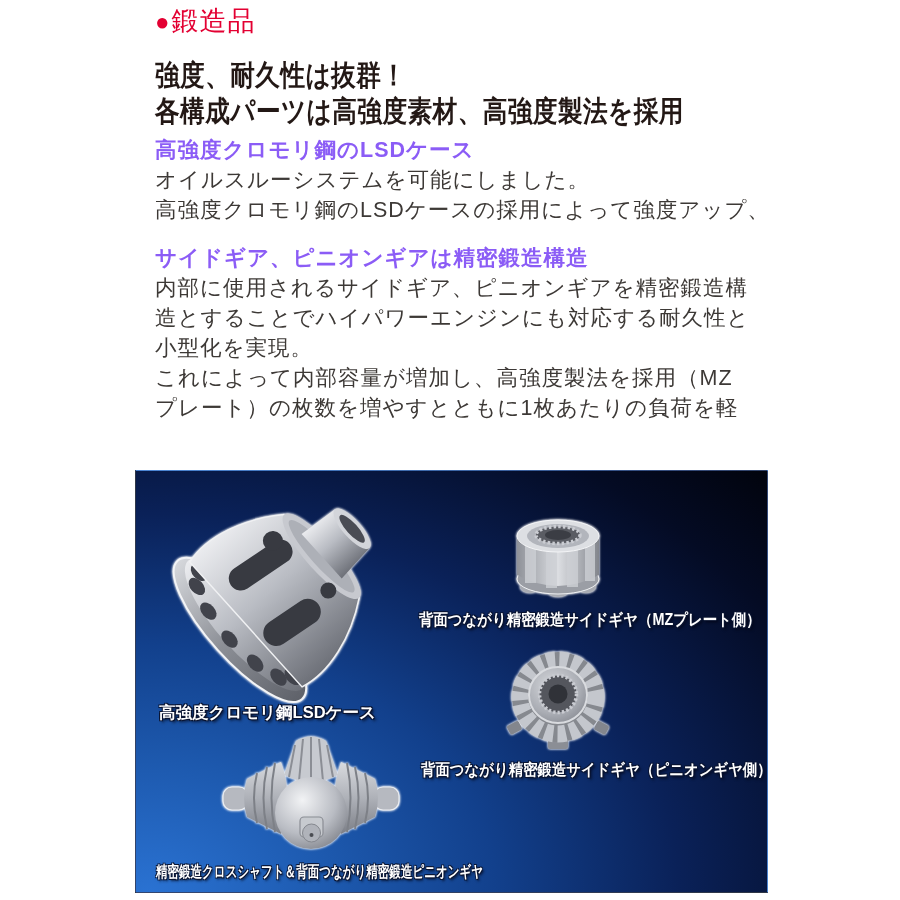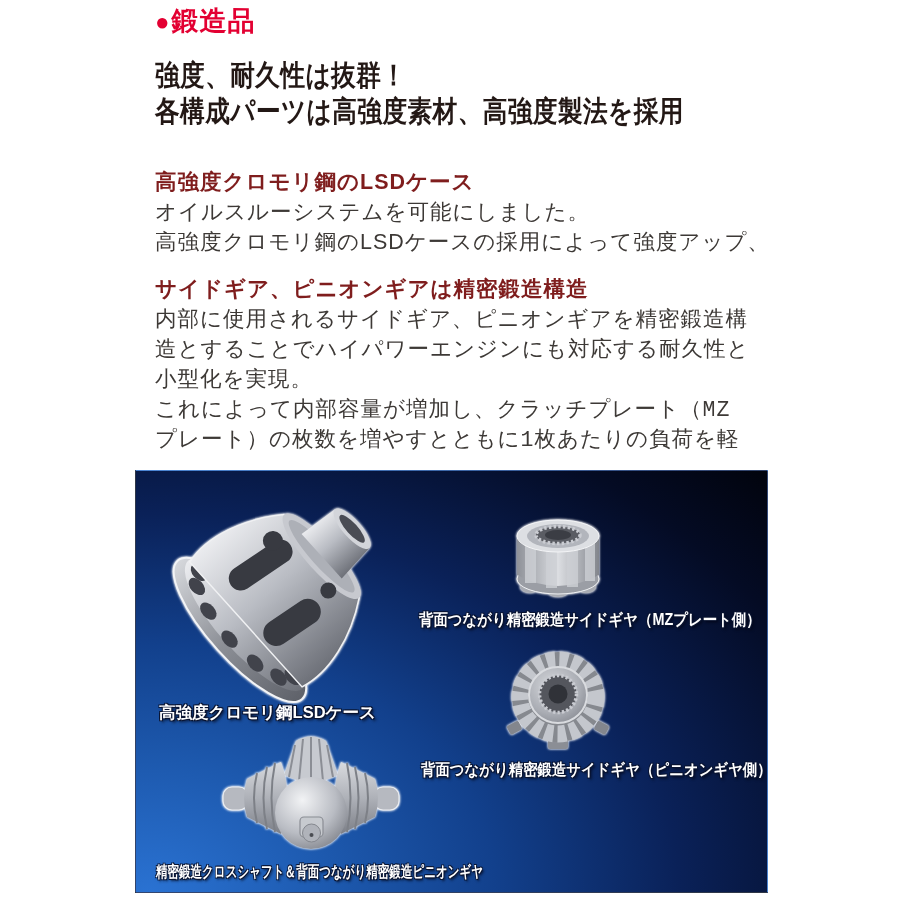--- a/index.html
+++ b/index.html
@@ -5,43 +5,43 @@
   html,body{margin:0;padding:0;}
   body{
     width:900px;height:900px;background:#ffffff;position:relative;overflow:hidden;
     font-family:"Liberation Sans","DejaVu Sans",sans-serif;
   }
   .abs{position:absolute;}
 
   
   .tagline{
     left:155px;top:3px;
-    font-size:27px;font-weight:700;color:#e30032;
+    font-size:27px;font-weight:400;color:#e30032;
     letter-spacing:1px;white-space:nowrap;
   }
   .tagline .bullet{font-size:24px;margin-right:1px;}
 
   
   .headline{
     left:155px;top:57px;margin:0;
     color:#231815;font-weight:900;
   }
   .hl-line{
     display:block;font-size:29px;line-height:36px;white-space:nowrap;
     transform:scaleX(.85);transform-origin:0 50%;
     letter-spacing:.5px;
   }
 
   
   .para{width:610px;}
   .sec1{left:155px;top:135px;}
-  .sec2{left:155px;top:243px;font-family:Liberation Mono, monospace;}
+  .sec2{left:155px;top:243px;}
   .para-title{
-    font-size:21.5px;line-height:30px;font-weight:700;color:#7f1d1d;
-    letter-spacing:1px;white-space:nowrap;margin-top:32px;
+    font-size:21.5px;line-height:30px;font-weight:700;color:#8b5cf6;
+    letter-spacing:1px;white-space:nowrap;
   }
   .para-line{
     font-size:21.5px;line-height:30px;font-weight:500;color:#3d3936;
     letter-spacing:1px;white-space:nowrap;
   }
 
   
   .panel{
     left:135px;top:470px;width:633px;height:423px;margin:0;
     background:
@@ -91,21 +91,21 @@
     <div class="para-title">高強度クロモリ鋼のLSDケース</div>
     <div class="para-line">オイルスルーシステムを可能にしました。</div>
     <div class="para-line">高強度クロモリ鋼のLSDケースの採用によって強度アップ、</div>
   </section>
 
   <section class="abs para sec2">
     <div class="para-title">サイドギア、ピニオンギアは精密鍛造構造</div>
     <div class="para-line">内部に使用されるサイドギア、ピニオンギアを精密鍛造構</div>
     <div class="para-line">造とすることでハイパワーエンジンにも対応する耐久性と</div>
     <div class="para-line">小型化を実現。</div>
-    <div class="para-line">これによって内部容量が増加し、クラッチプレート（MZ</div>
+    <div class="para-line">これによって内部容量が増加し、高強度製法を採用（MZ</div>
     <div class="para-line">プレート）の枚数を増やすとともに1枚あたりの負荷を軽</div>
   </section>
 
   <figure class="abs panel">
 
     <div class="part art-case">
       <svg viewBox="0 0 235 228" xmlns="http://www.w3.org/2000/svg" aria-hidden="true">
         <defs>
           <linearGradient id="gMetal" x1="0" y1="0" x2="0" y2="1">
             <stop offset="0" stop-color="#ebecef"></stop>

